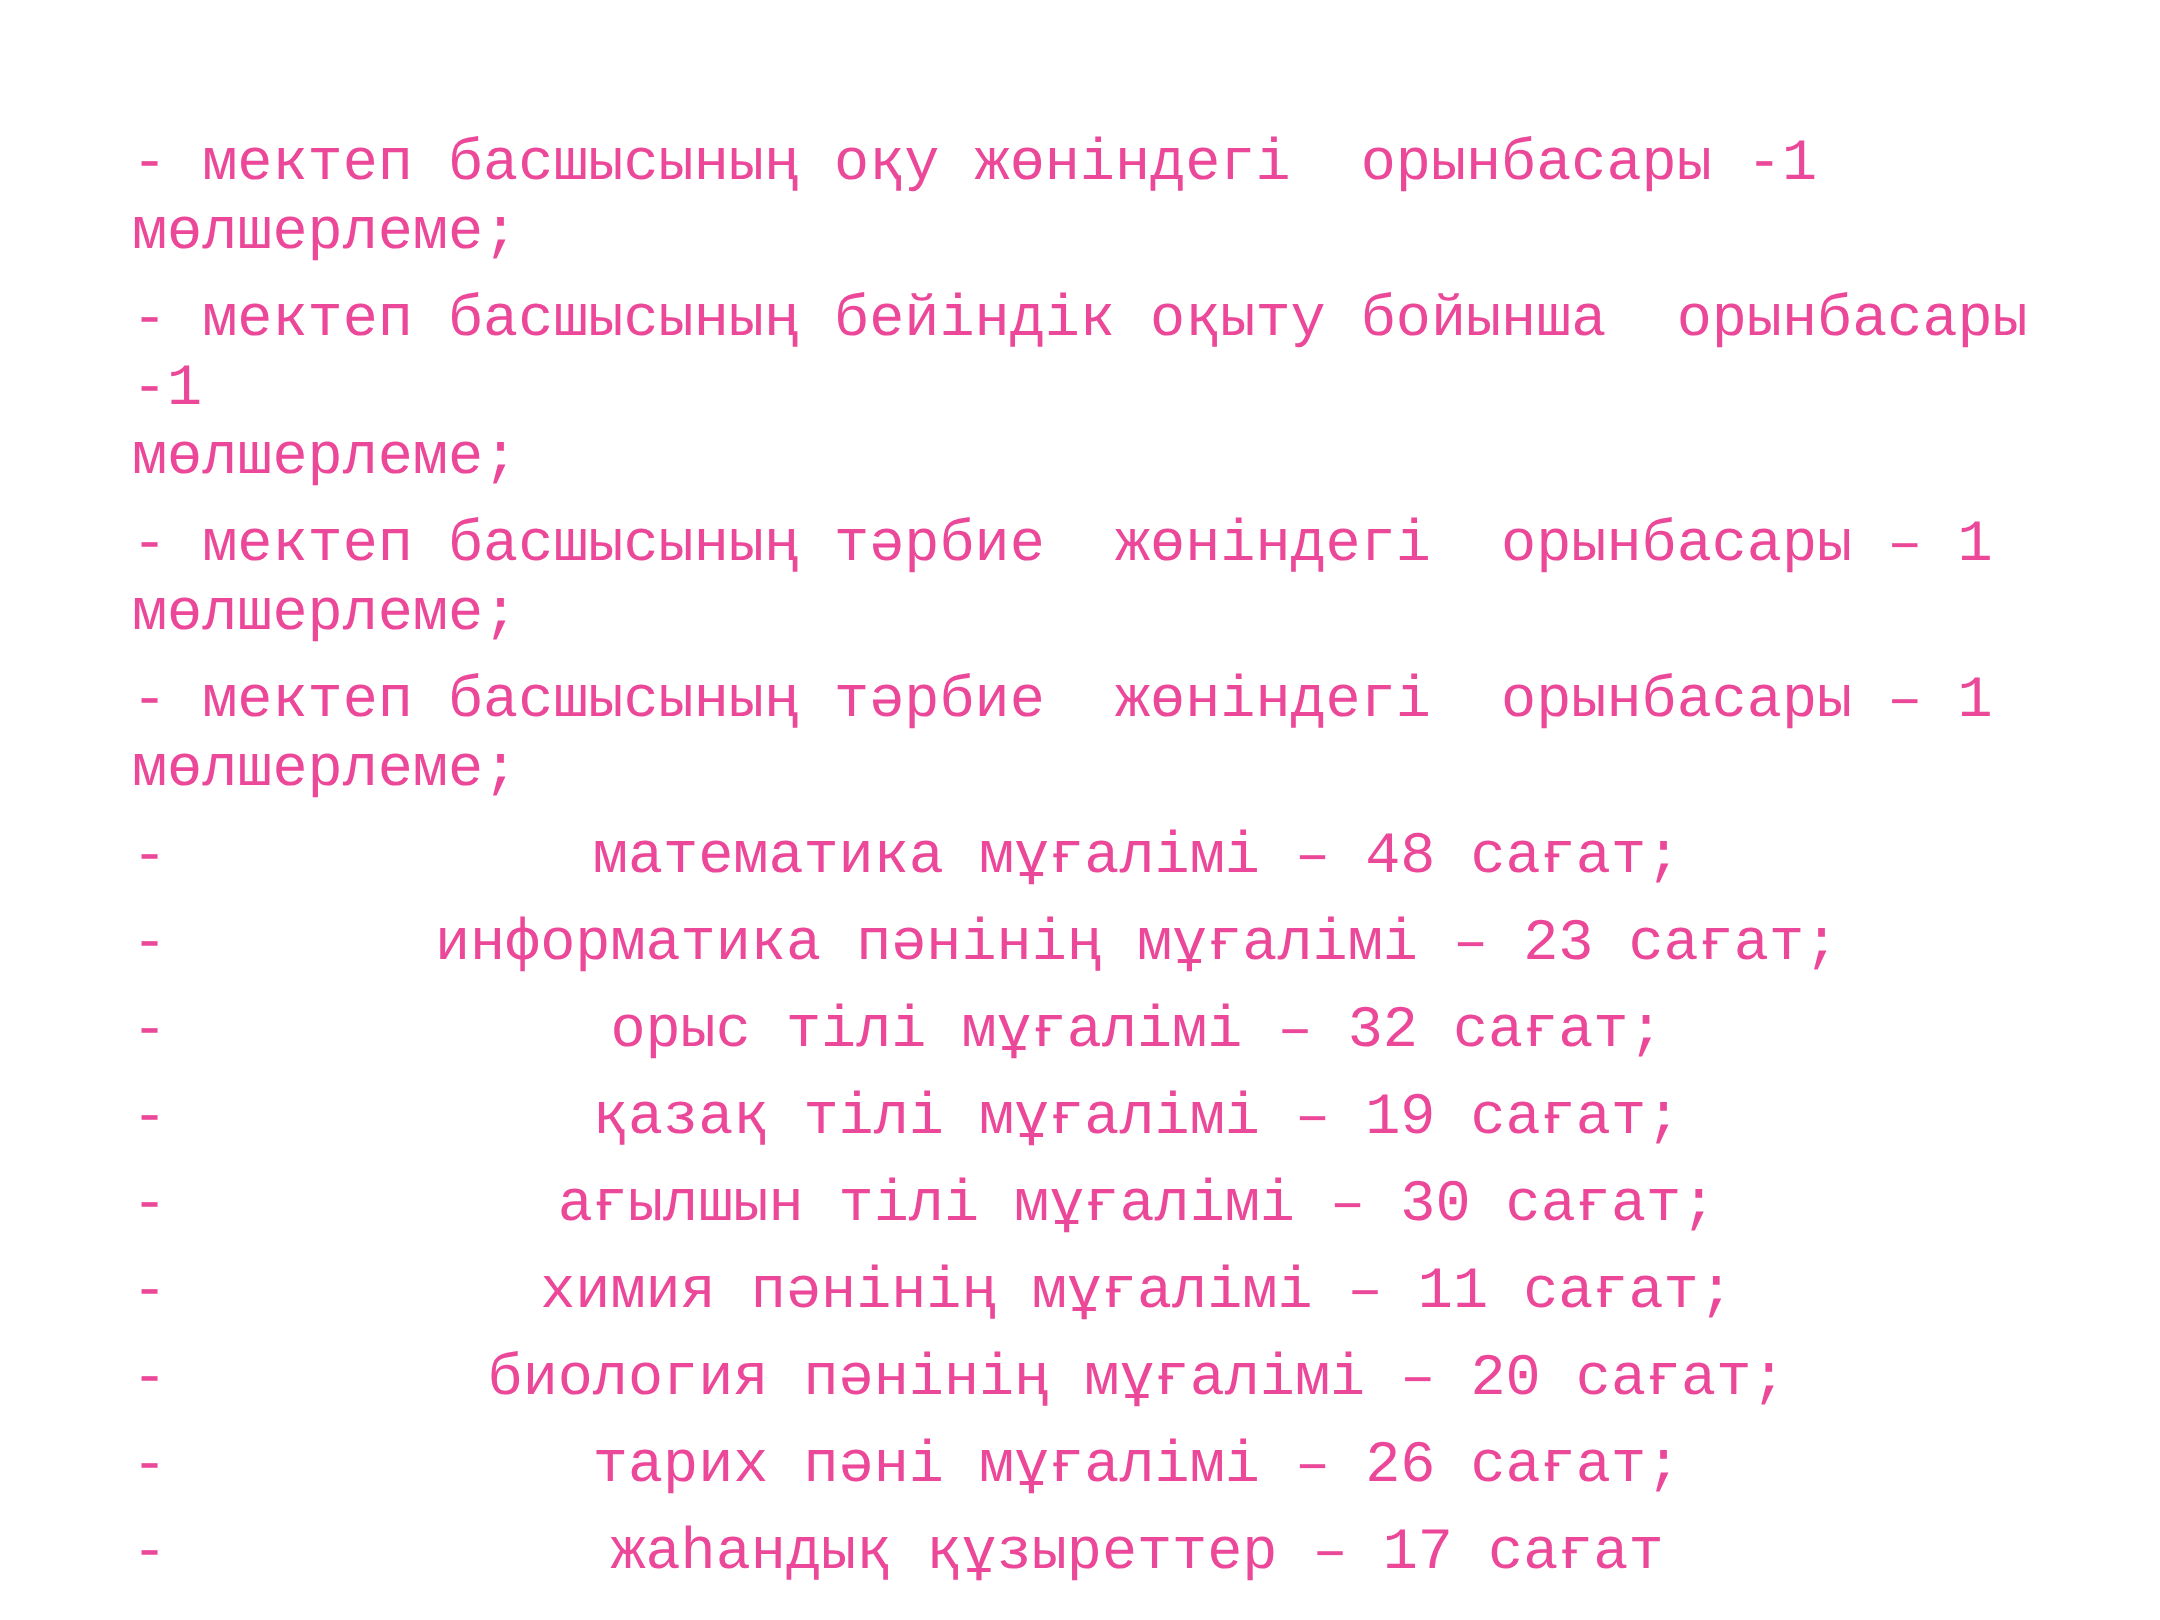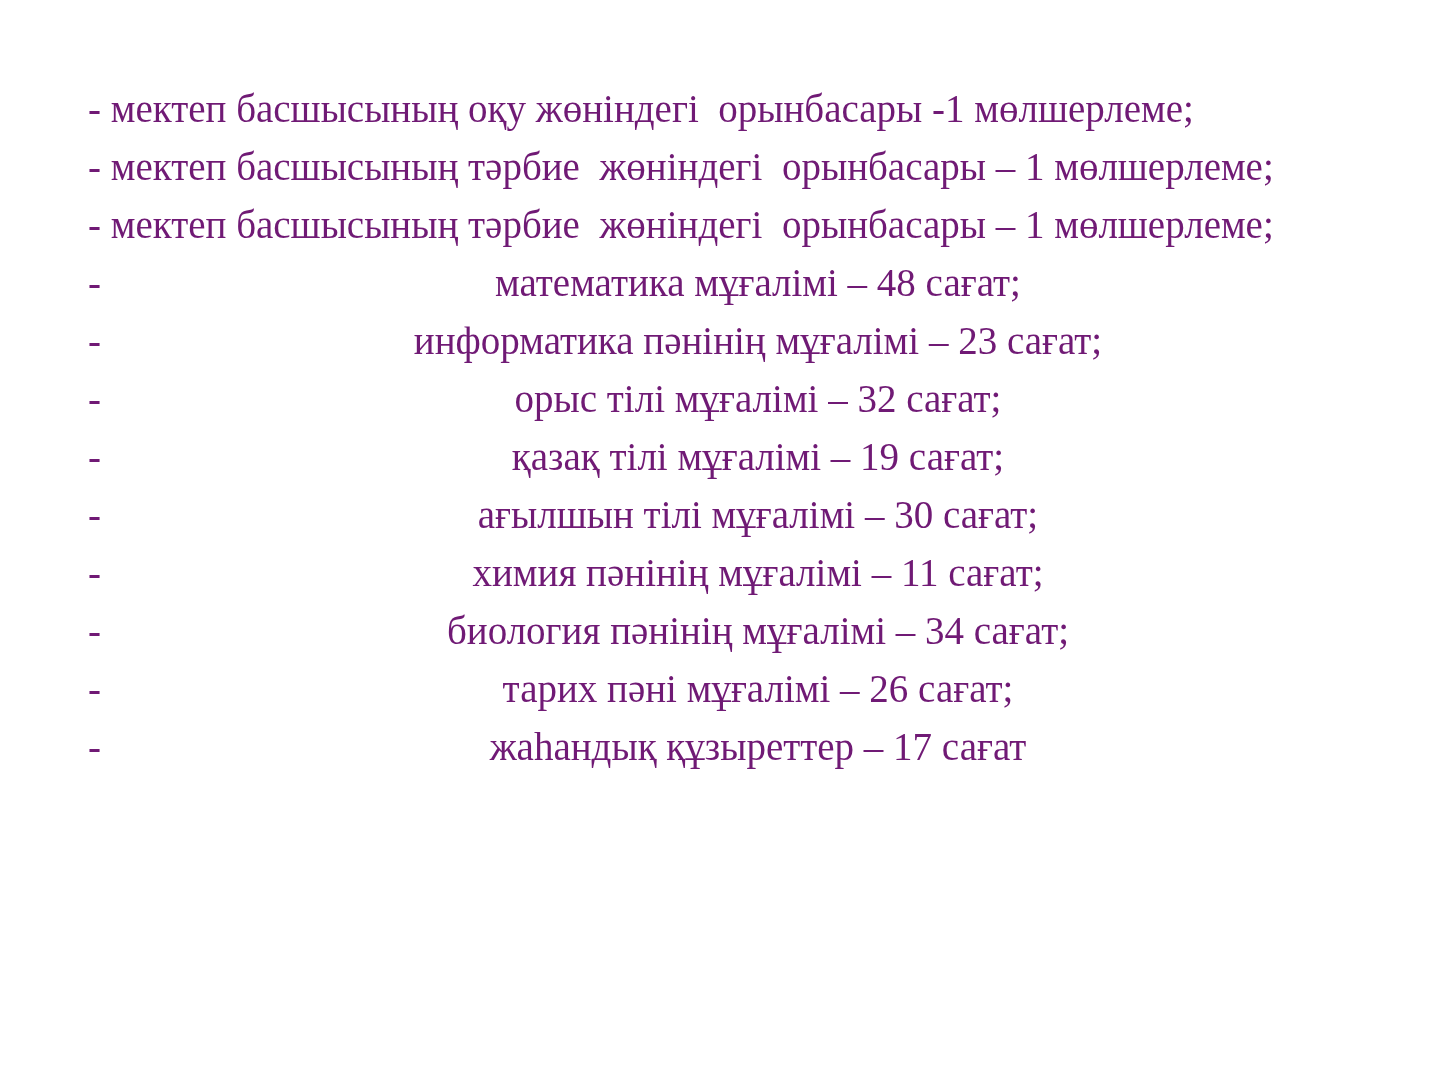--- a/index.html
+++ b/index.html
@@ -41,24 +41,29 @@
   .para-hanging .para-text {
     flex: 1 1 auto;
     white-space: pre-wrap;
     text-align: center;
   }
 </style>
 </head>
 <body style="background: rgb(255, 255, 255);">
 
 <div class="canvas">
-  <div class="doc-body" id="paragraph-list" style="color: #701a75;">
+  <div class="doc-body" id="paragraph-list" style="color: #ec4899; font-family: Liberation Mono, monospace;">
       <div class="para para-flush">
     
     <span class="para-text">- мектеп басшысының оқу жөніндегі  орынбасары -1 мөлшерлеме;</span>
+  </div>
+      <div class="para para-flush">
+    
+    <span class="para-text">- мектеп басшысының бейіндік оқыту бойынша  орынбасары -1
+мөлшерлеме;</span>
   </div>
       <div class="para para-flush">
     
     <span class="para-text">- мектеп басшысының тәрбие  жөніндегі  орынбасары – 1 мөлшерлеме;</span>
   </div>
       <div class="para para-flush">
     
     <span class="para-text">- мектеп басшысының тәрбие  жөніндегі  орынбасары – 1 мөлшерлеме;</span>
   </div>
       <div class="para para-hanging">
@@ -80,21 +85,21 @@
       <div class="para para-hanging">
     <span class="para-marker">-</span>
     <span class="para-text">ағылшын тілі мұғалімі – 30 сағат;</span>
   </div>
       <div class="para para-hanging">
     <span class="para-marker">-</span>
     <span class="para-text">химия пәнінің мұғалімі – 11 сағат;</span>
   </div>
       <div class="para para-hanging">
     <span class="para-marker">-</span>
-    <span class="para-text">биология пәнінің мұғалімі – 34 сағат;</span>
+    <span class="para-text">биология пәнінің мұғалімі – 20 сағат;</span>
   </div>
       <div class="para para-hanging">
     <span class="para-marker">-</span>
     <span class="para-text">тарих пәні мұғалімі – 26 сағат;</span>
   </div>
       <div class="para para-hanging">
     <span class="para-marker">-</span>
     <span class="para-text">жаһандық құзыреттер – 17 сағат</span>
   </div>
     </div>

